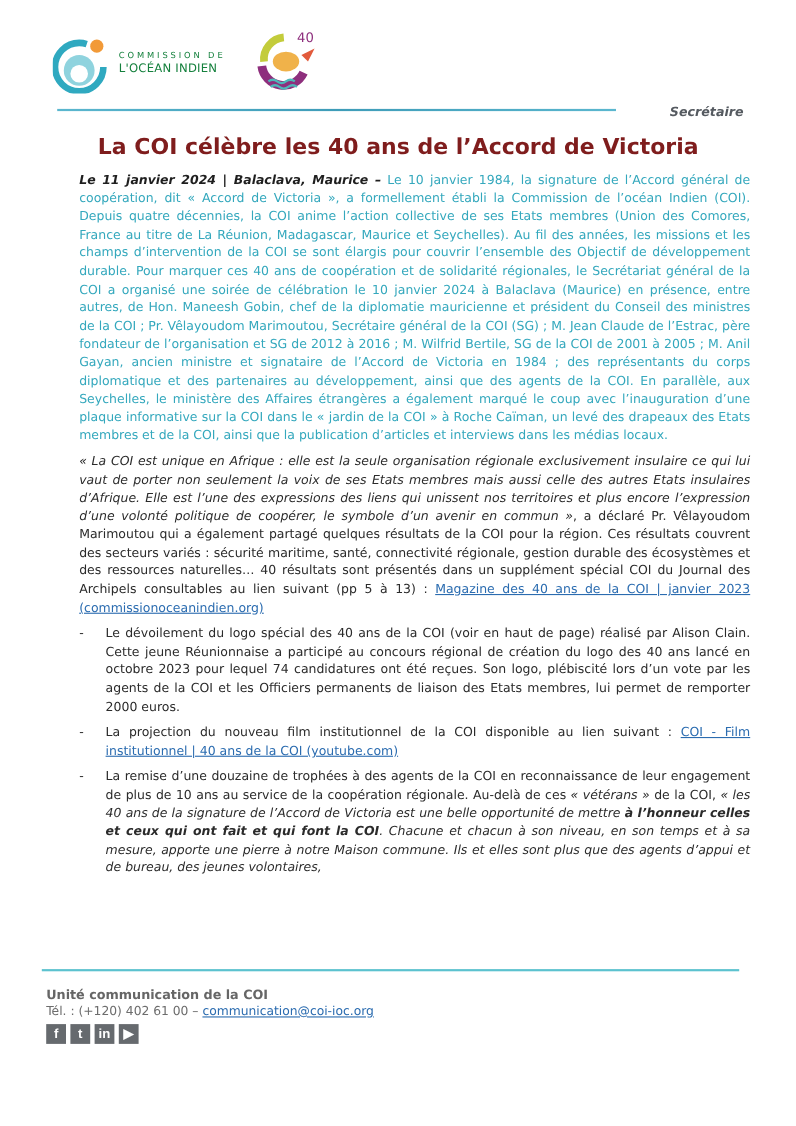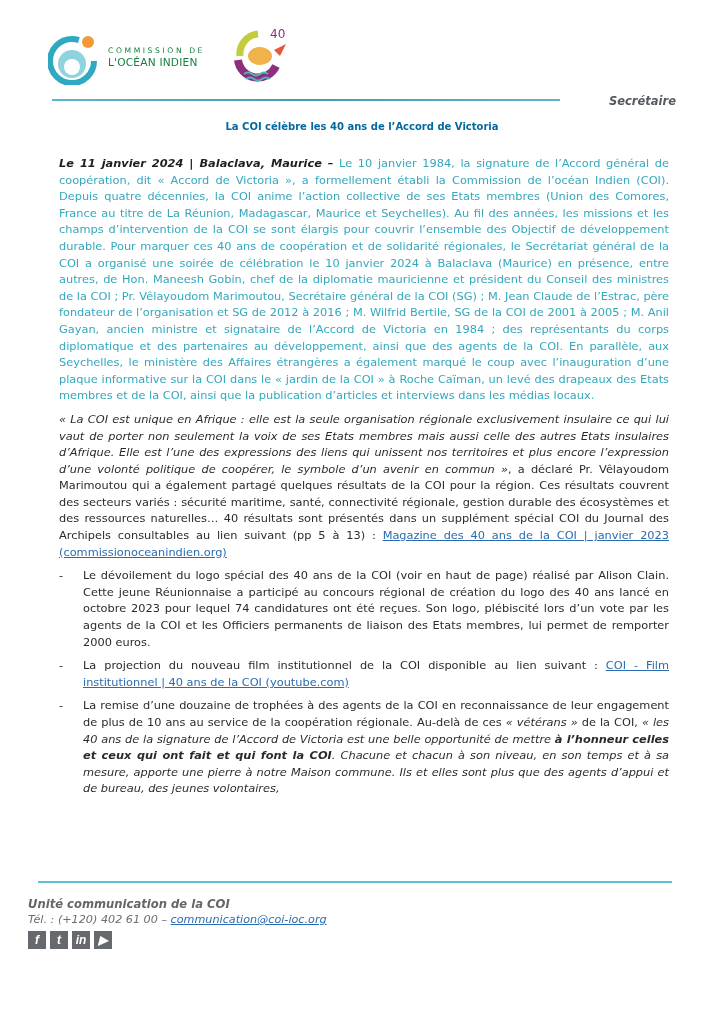--- a/index.html
+++ b/index.html
@@ -8,34 +8,34 @@
   .logo-coi { position:absolute; left:48px; top:33px; width:52px; height:52px; }
   .logo-text { position:absolute; left:108px; top:46px; color:#15803d; }
   .logo-text .l1 { font-size:7.6px; letter-spacing:2.6px; line-height:10px; }
   .logo-text .l2 { font-size:10.6px; letter-spacing:0.2px; line-height:13px; }
   .logo-40 { position:absolute; left:230px; top:26px; width:60px; height:62px; }
   .header-rule { position:absolute; left:52px; top:99px; width:508px; height:2px;
                  background:linear-gradient(90deg,#5bb7cf,#3e9cb8 50%,#5bb7cf); }
   .communique { position:absolute; right:48px; top:94px; font-size:11.5px; font-weight:bold;
                 font-style:italic; color:#555a60; }
   .title { position:absolute; left:0; width:724px; top:121px; text-align:center;
-           font-size:10px; font-weight:bold; color:#0369a1; }
-  .content { position:absolute; left:59px; top:155px; width:610px; font-size:11.35px;
+           font-size:20px; font-weight:bold; color:#7f1d1d; }
+  .content { position:absolute; left:72px; top:155px; width:610px; font-size:11.35px;
              line-height:16.6px; text-align:justify; }
   .content p { margin:0 0 7px 0; }
   .teal { color:#34a8bd; }
   .dateline { font-weight:bold; font-style:italic; color:#1f1f1f; }
   .quote { font-style:italic;margin-top:44px; }
   a.link { color:#2b6cb0; text-decoration:underline; }
   ul.bullets { list-style:none; margin:0; padding:0; }
   ul.bullets li { position:relative; padding-left:24px; margin-bottom:7px; }
   ul.bullets li .dash { position:absolute; left:0; top:0; }
   .bold-it { font-weight:bold; font-style:italic; }
   .footer-rule { position:absolute; left:38px; top:881px; width:634px; height:2px; background:#5cc2cf; }
-  .footer { position:absolute; left:28px; top:896px; font-size:11.2px; line-height:16px; color:#6d6d6d;font-style:italic; }
+  .footer { position:absolute; left:42px; top:896px; font-size:11.2px; line-height:16px; color:#6d6d6d; }
   .footer .unit { font-weight:bold; color:#666; font-size:11.6px; }
   .socials { display:flex; gap:4px; margin-top:3px; }
   .soc { width:18px; height:18px; background:#666a6e; color:#fff; display:flex;
          align-items:center; justify-content:center; font-weight:bold; font-size:12px;
          font-family:"Liberation Sans", sans-serif; }
 </style>
 </head>
 <body>
 
 <svg class="logo-coi" viewBox="0 0 52 52">

